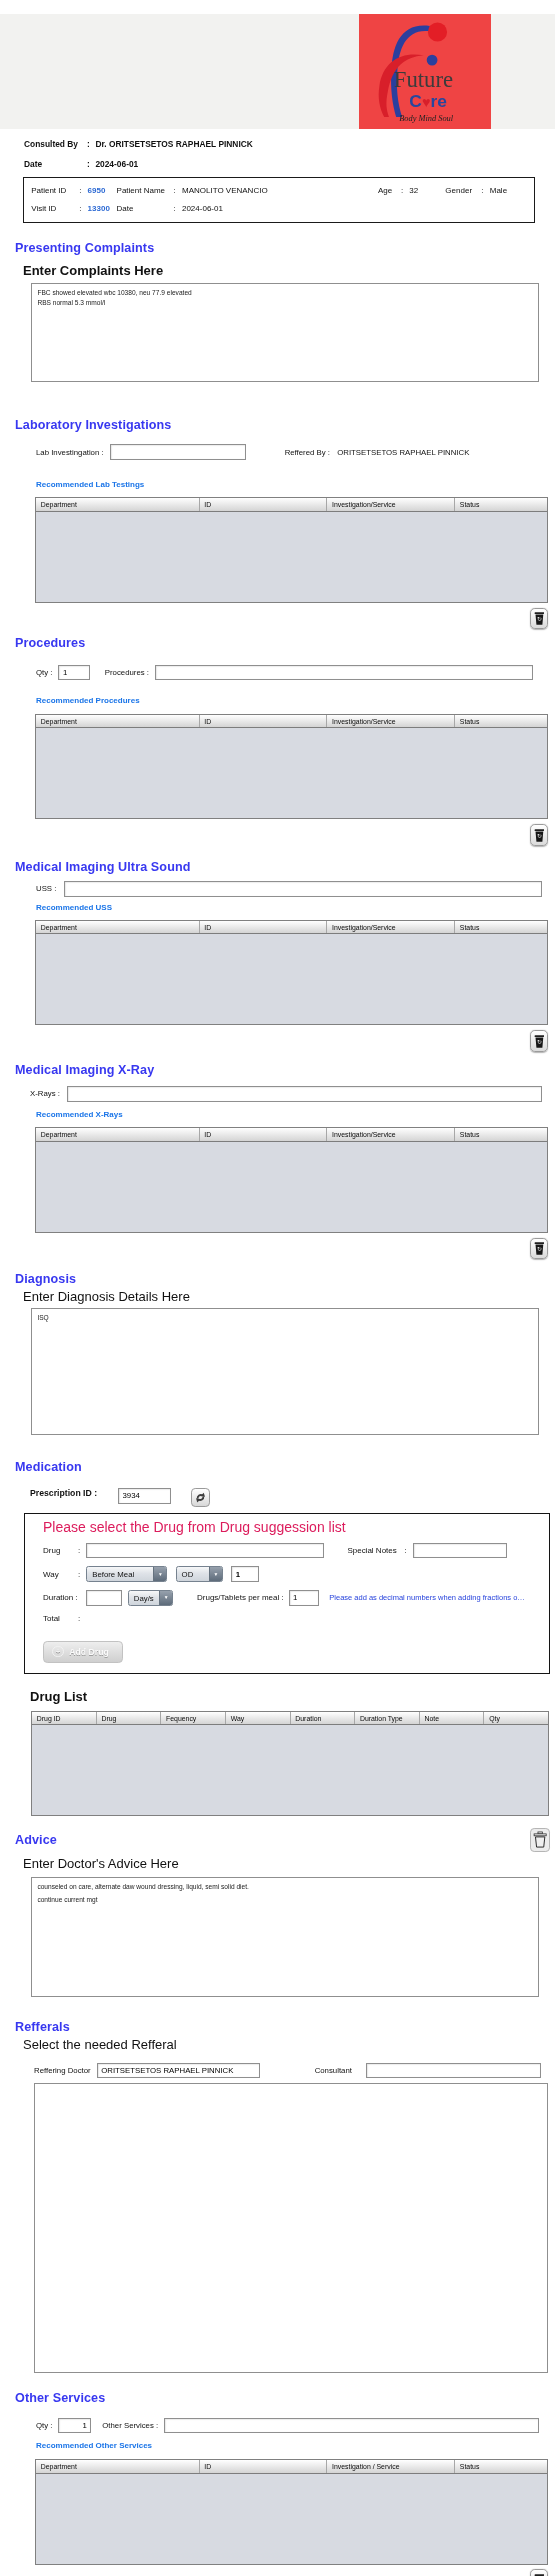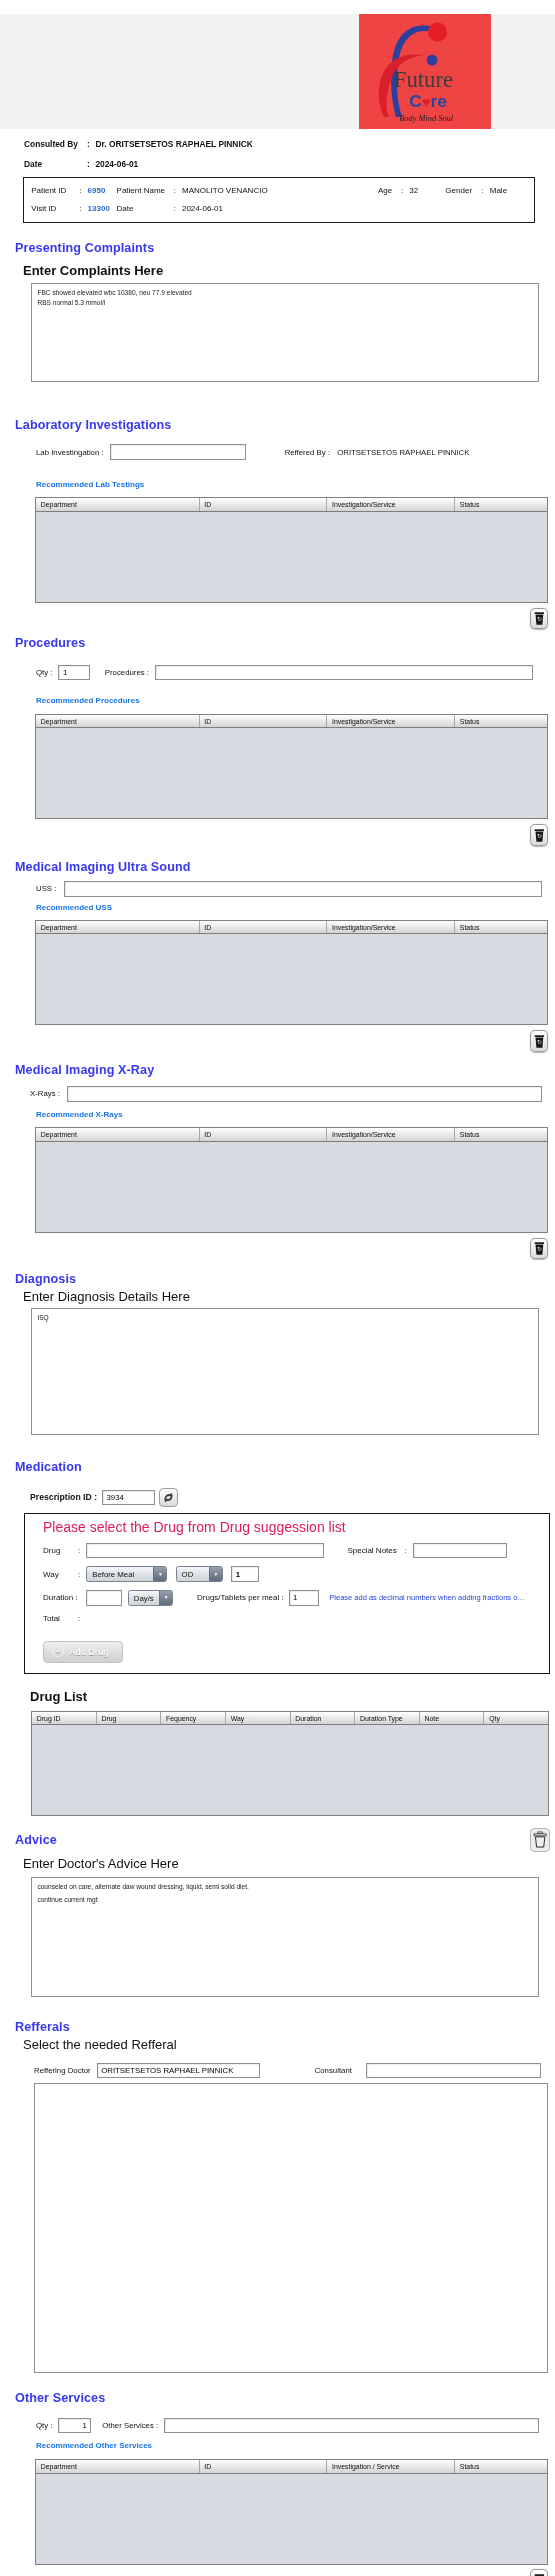--- a/index.html
+++ b/index.html
@@ -46,21 +46,21 @@
   .c1 { width: 32%; } .c2 { width: 25%; } .c3 { width: 25%; } .c4 { width: 18%; }
   .thf { flex: 1; }
   .tbl-body { height: 90px; background: #d7dae1; }
   .trash-row { width: 548px; display: flex; justify-content: flex-end; margin-top: 4.8px; }
   .trash-btn { width: 18px; height: 21.5px; border: 0.6px solid #9b9b9b; border-radius: 4.8px;
     background: linear-gradient(#ffffff, #dadada); display: flex; align-items: center; justify-content: center;
     box-shadow: 0 0.6px 1.2px rgba(0,0,0,.3); cursor: pointer; }
   .trash-outline-btn { width: 20.3px; height: 24px; border: 0.6px solid #b5b5b5; border-radius: 4.2px;
     background: #ececec; display: flex; align-items: center; justify-content: center; cursor: pointer; }
   
-  .presc-row { display: flex; align-items: center; margin: 14.3px 0 0 30px; }
+  .presc-row { display: flex; margin: 14.3px 0 0 30px; gap: 16px; }
   .presc-lbl { font-weight: bold; font-size: 8.7px; margin-right: 4.8px; }
   .refresh-btn { width: 19px; height: 18.5px; border: 0.6px solid #9a9a9a; border-radius: 4.2px; margin-left: 3.6px;
     background: linear-gradient(#ffffff, #d8d8d8); display: flex; align-items: center; justify-content: center; cursor: pointer; }
   .med-box { margin-left: 24px; margin-top: 6px; width: 526px; border: 1.2px solid #141414; border-top-width: 1.8px;
     padding: 5.4px 0 9.6px; background: #fff; }
   .warning { margin-left: 18px; color: #dc1c5c; font-size: 14px; }
   .med-row { display: flex; align-items: center; margin: 7.8px 0 0 18px; font-size: 8px; }
   .med-lbl { width: 35px; }
   .dd { display: inline-flex; align-items: stretch; border: 0.6px solid #76828f; border-radius: 2.4px;
     background: linear-gradient(#f7f8f9, #dfe3e8 45%, #cfd5dc); height: 16px; overflow: hidden; cursor: pointer; }

